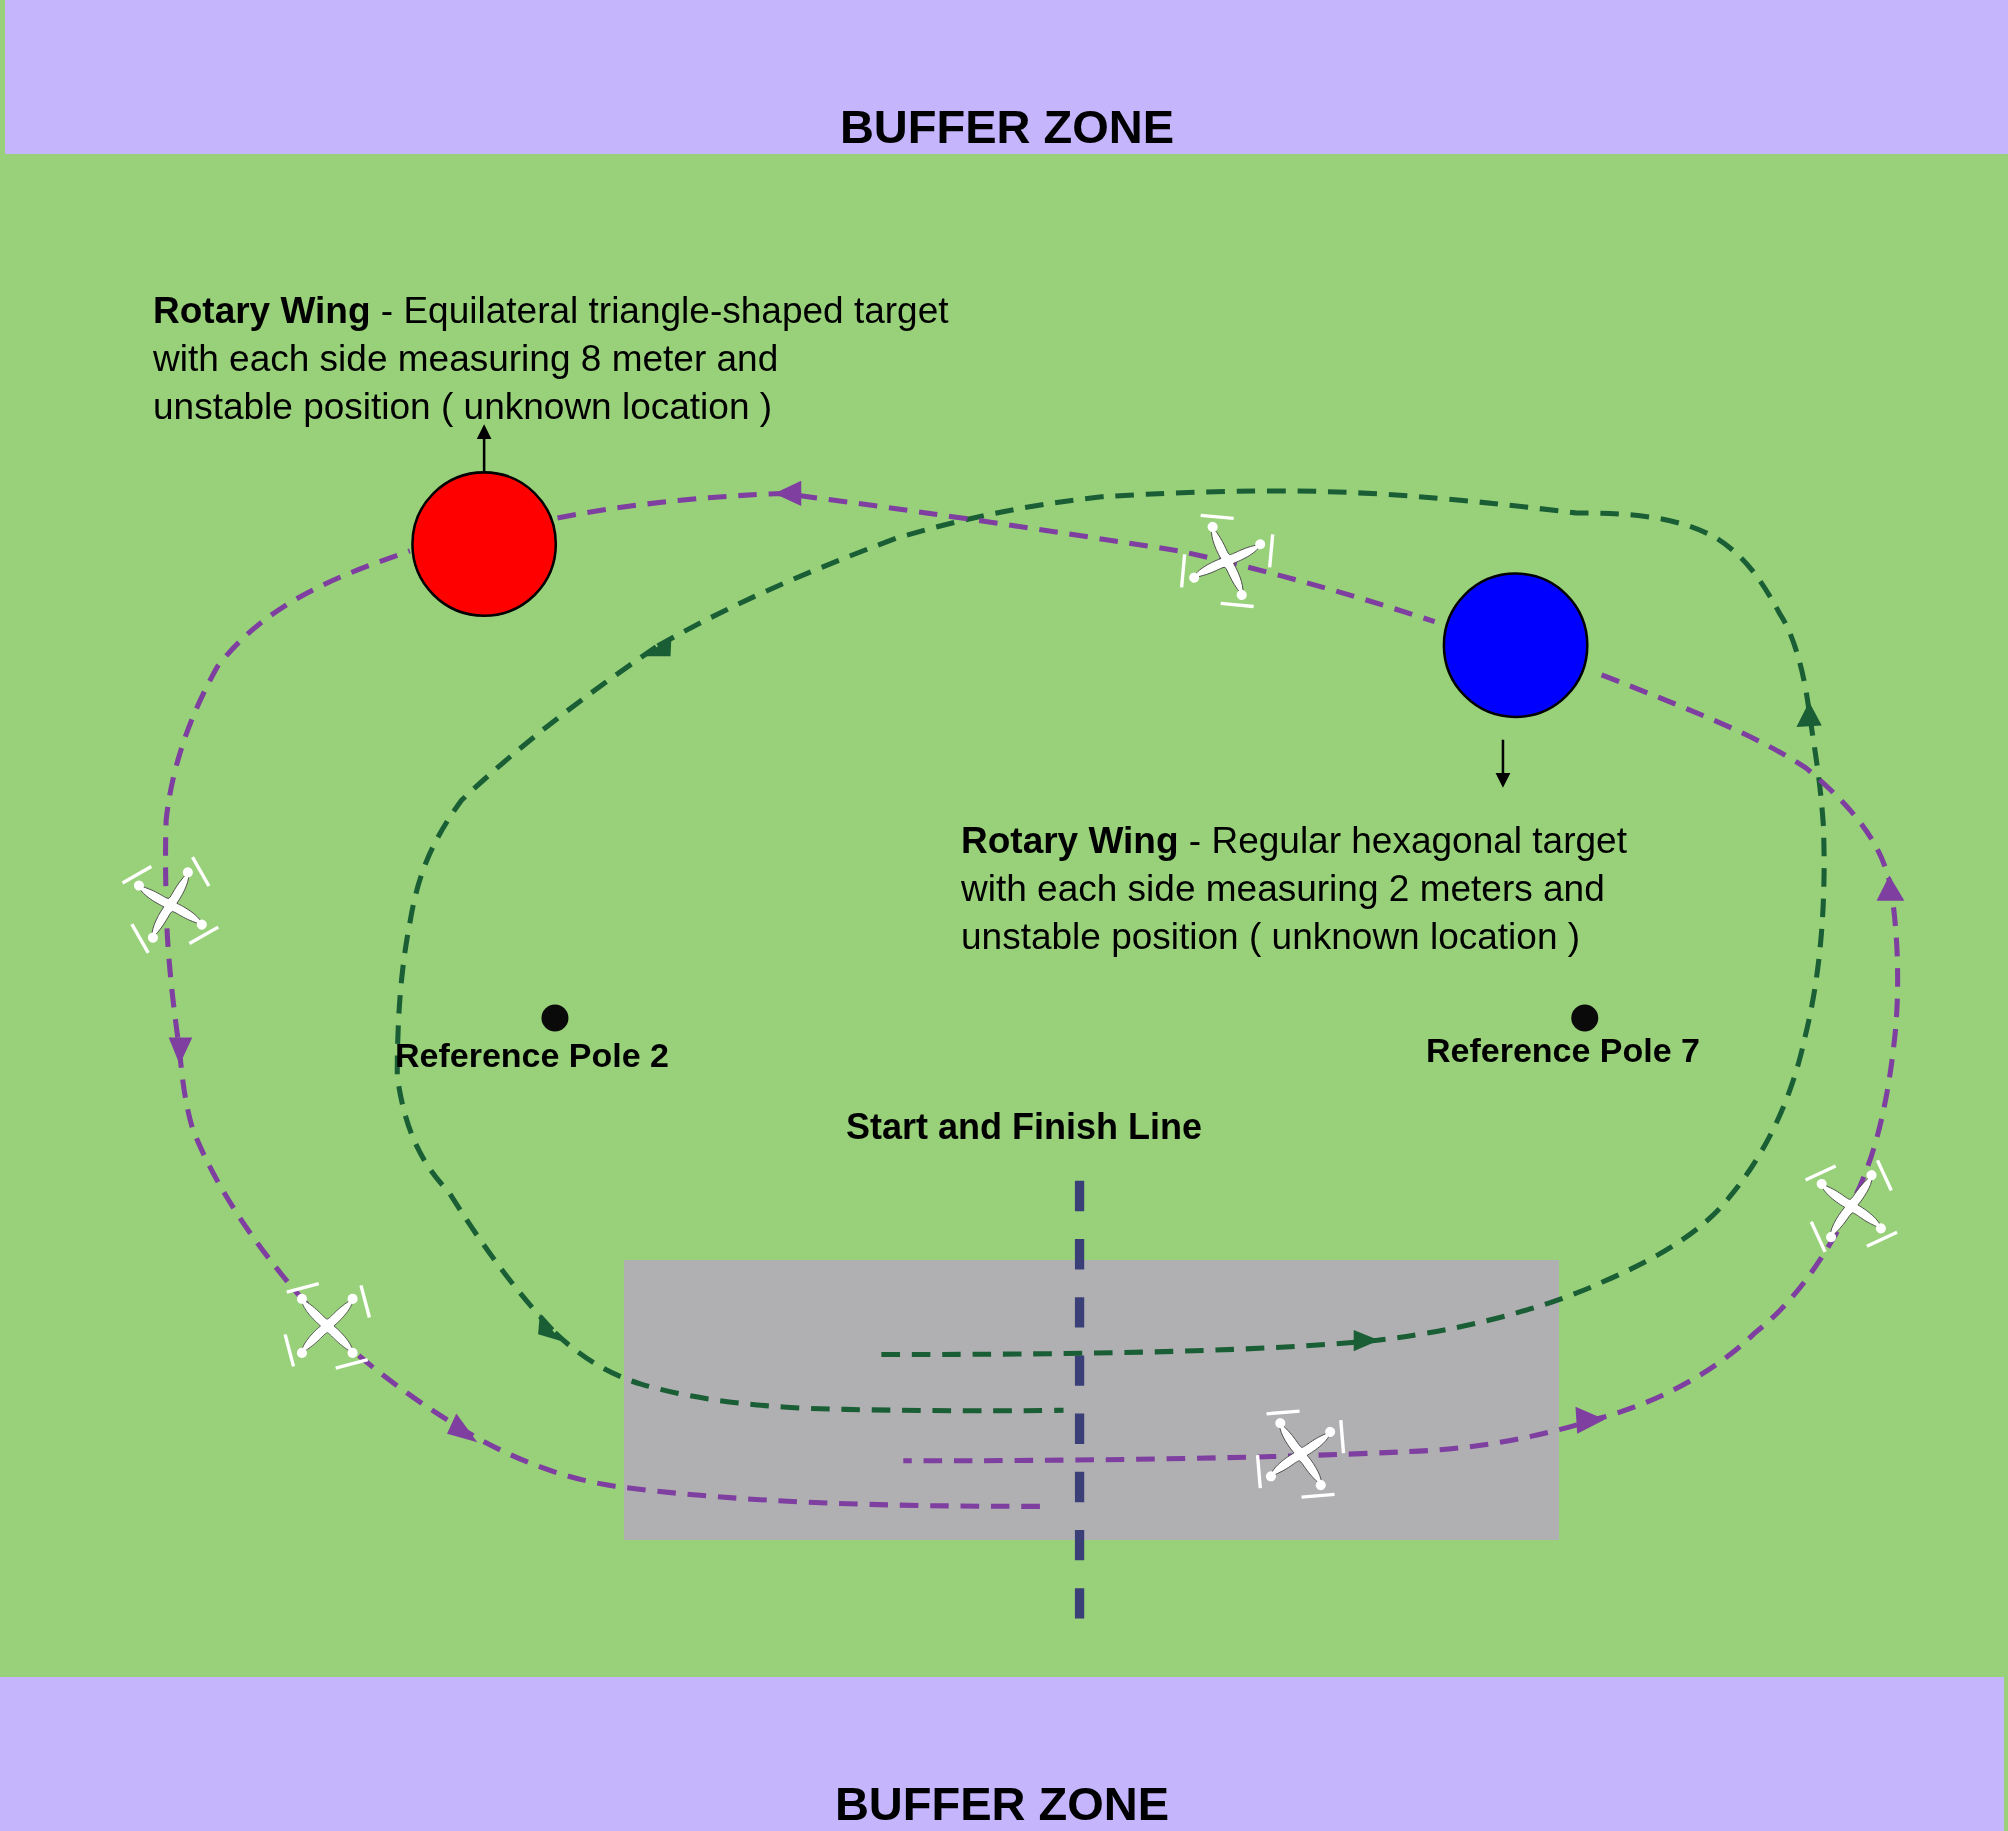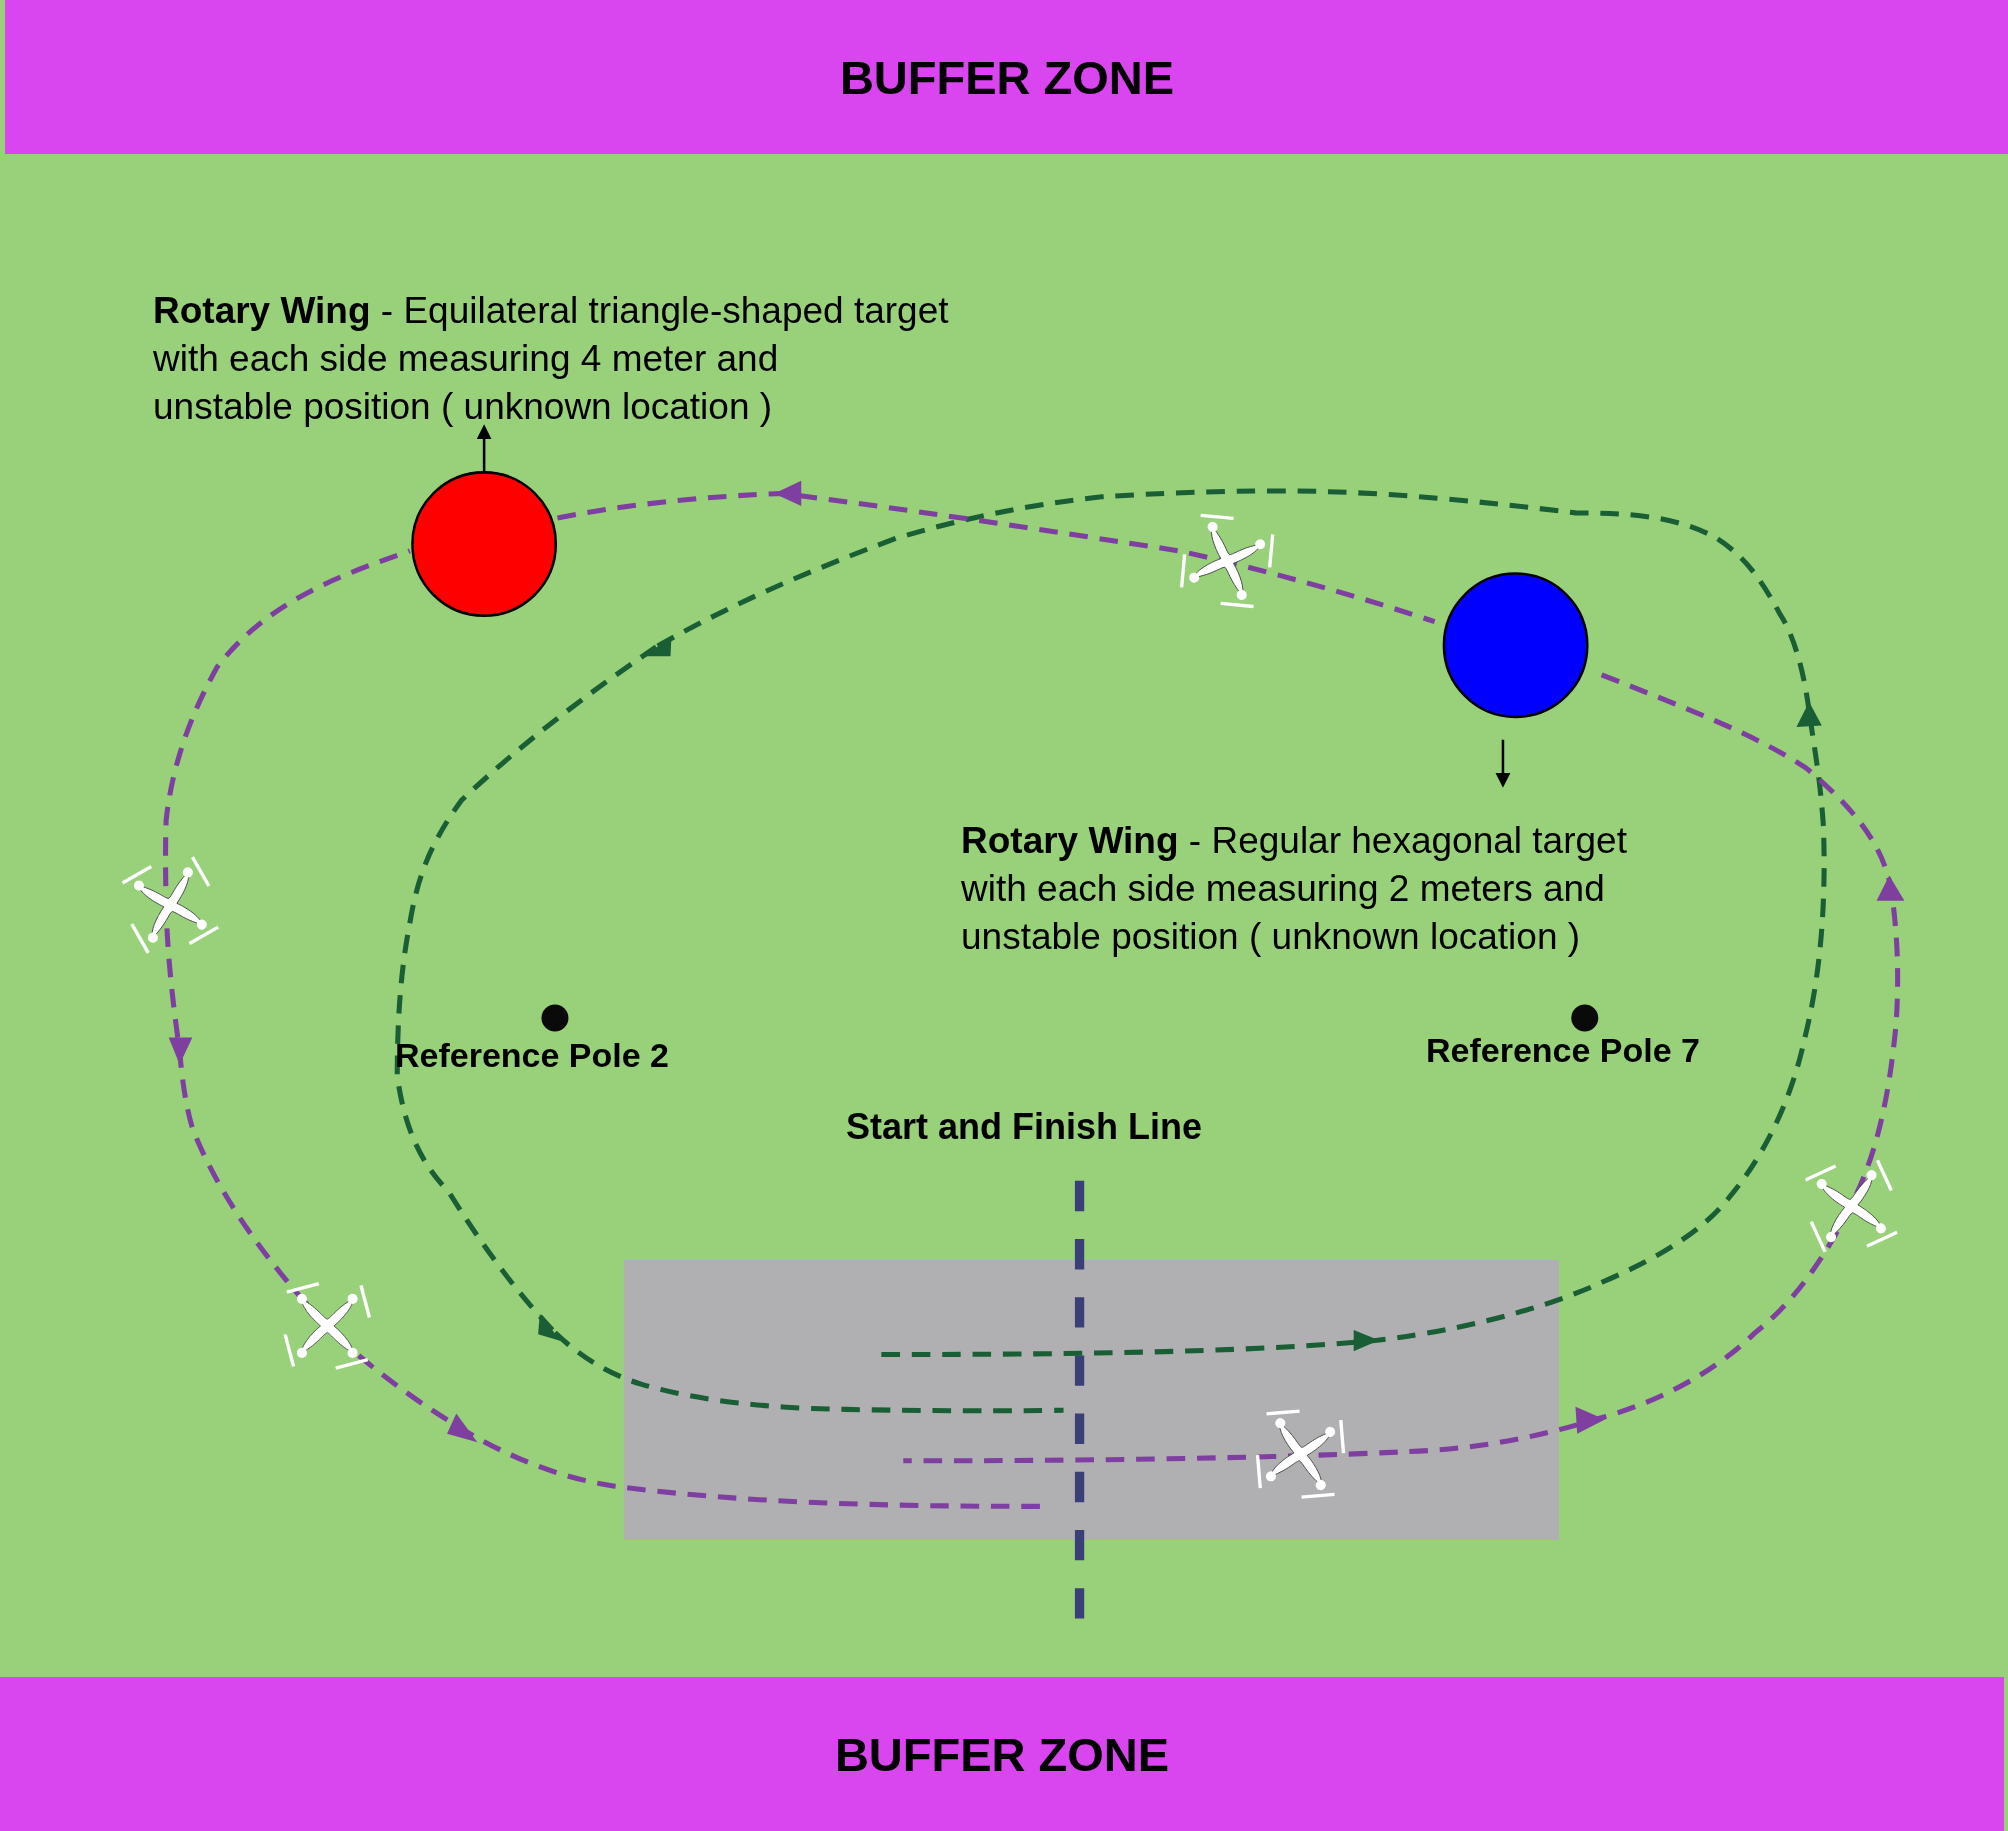--- a/index.html
+++ b/index.html
@@ -1,17 +1,17 @@
 <!DOCTYPE html>
 <html style="font-size:13.5px"><head>
 <meta charset="utf-8">
 <style>
   html, body { margin: 0; padding: 0; }
   body { width: 2009px; height: 1832px; position: relative; background: #98d17a; overflow: hidden; font-family: "Liberation Sans", sans-serif; }
-  .buffer { position: absolute; background: #d946ef; display: flex; align-items: center; justify-content: center; }
+  .buffer { position: absolute; background: #c4b5fd; display: flex; align-items: flex-end; justify-content: center; }
   .buffer span { font-family: "Liberation Sans", sans-serif; font-weight: bold; font-size: 47px; color: #000; }
   #buffer-top { left: 5px; top: 0; width: 2004px; height: 154px; }
   #buffer-bottom { left: 0; top: 1677px; width: 2004px; height: 154px; }
   .runway { position: absolute; left: 624px; top: 1260px; width: 935px; height: 280px; background: #b0b0b2; }
   svg#field { position: absolute; left: 0; top: 0; }
   .label { position: absolute; font-family: "Liberation Sans", sans-serif; color: #000; font-size: 37px; line-height: 48px; white-space: nowrap; }
   .label b { font-weight: bold; }
   .pole-label { position: absolute; font-family: "Liberation Sans", sans-serif; font-weight: bold; font-size: 34px; color: #000; white-space: nowrap; }
   .start-label { position: absolute; font-family: "Liberation Sans", sans-serif; font-weight: bold; font-size: 36px; color: #000; white-space: nowrap; }
 </style>
@@ -82,21 +82,21 @@
 
   <use href="#drone" transform="translate(1455,665) rotate(20)"></use>
   <use href="#drone" transform="translate(202,1073) rotate(-15)"></use>
   <use href="#drone" transform="translate(388,1572) rotate(0)"></use>
   <use href="#drone" transform="translate(1542,1724) rotate(10)"></use>
   <use href="#drone" transform="translate(2195,1430) rotate(-10)"></use>
 </svg>
 
 <div class="label" style="left:137px; top:287px;margin-left:16px;">
   <div><b>Rotary Wing</b><span> - Equilateral triangle-shaped target</span></div>
-  <div>with each side measuring 4 meter and</div>
+  <div>with each side measuring 8 meter and</div>
   <div>unstable position ( unknown location )</div>
 </div>
 
 <div class="label" style="left:961px; top:817px;">
   <div><b>Rotary Wing</b><span> - Regular hexagonal target</span></div>
   <div>with each side measuring 2 meters and</div>
   <div>unstable position ( unknown location )</div>
 </div>
 
 <div class="pole-label" style="left:395px; top:1036px;">Reference Pole 2</div>

